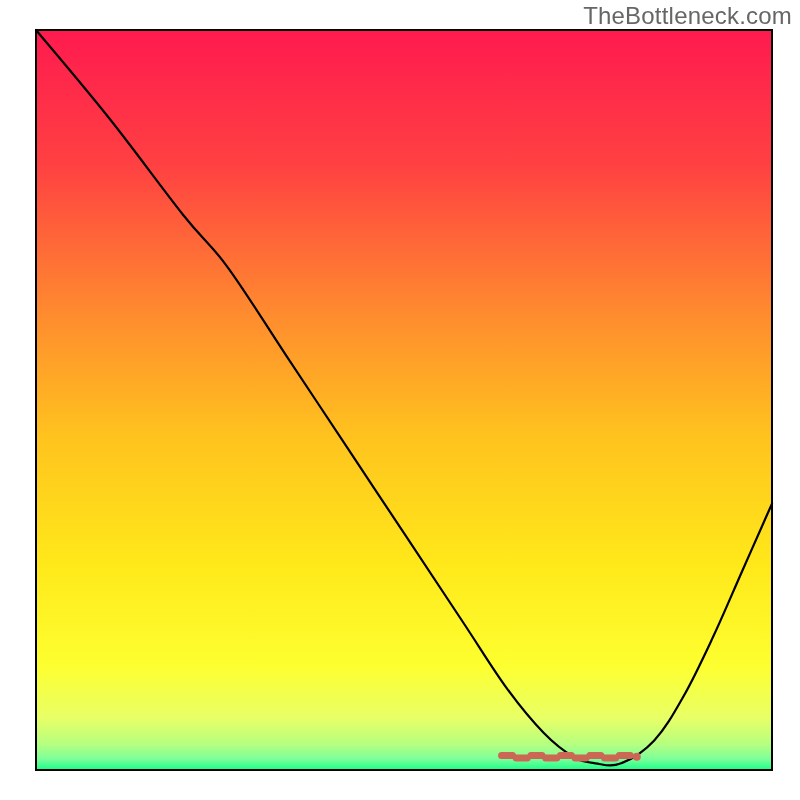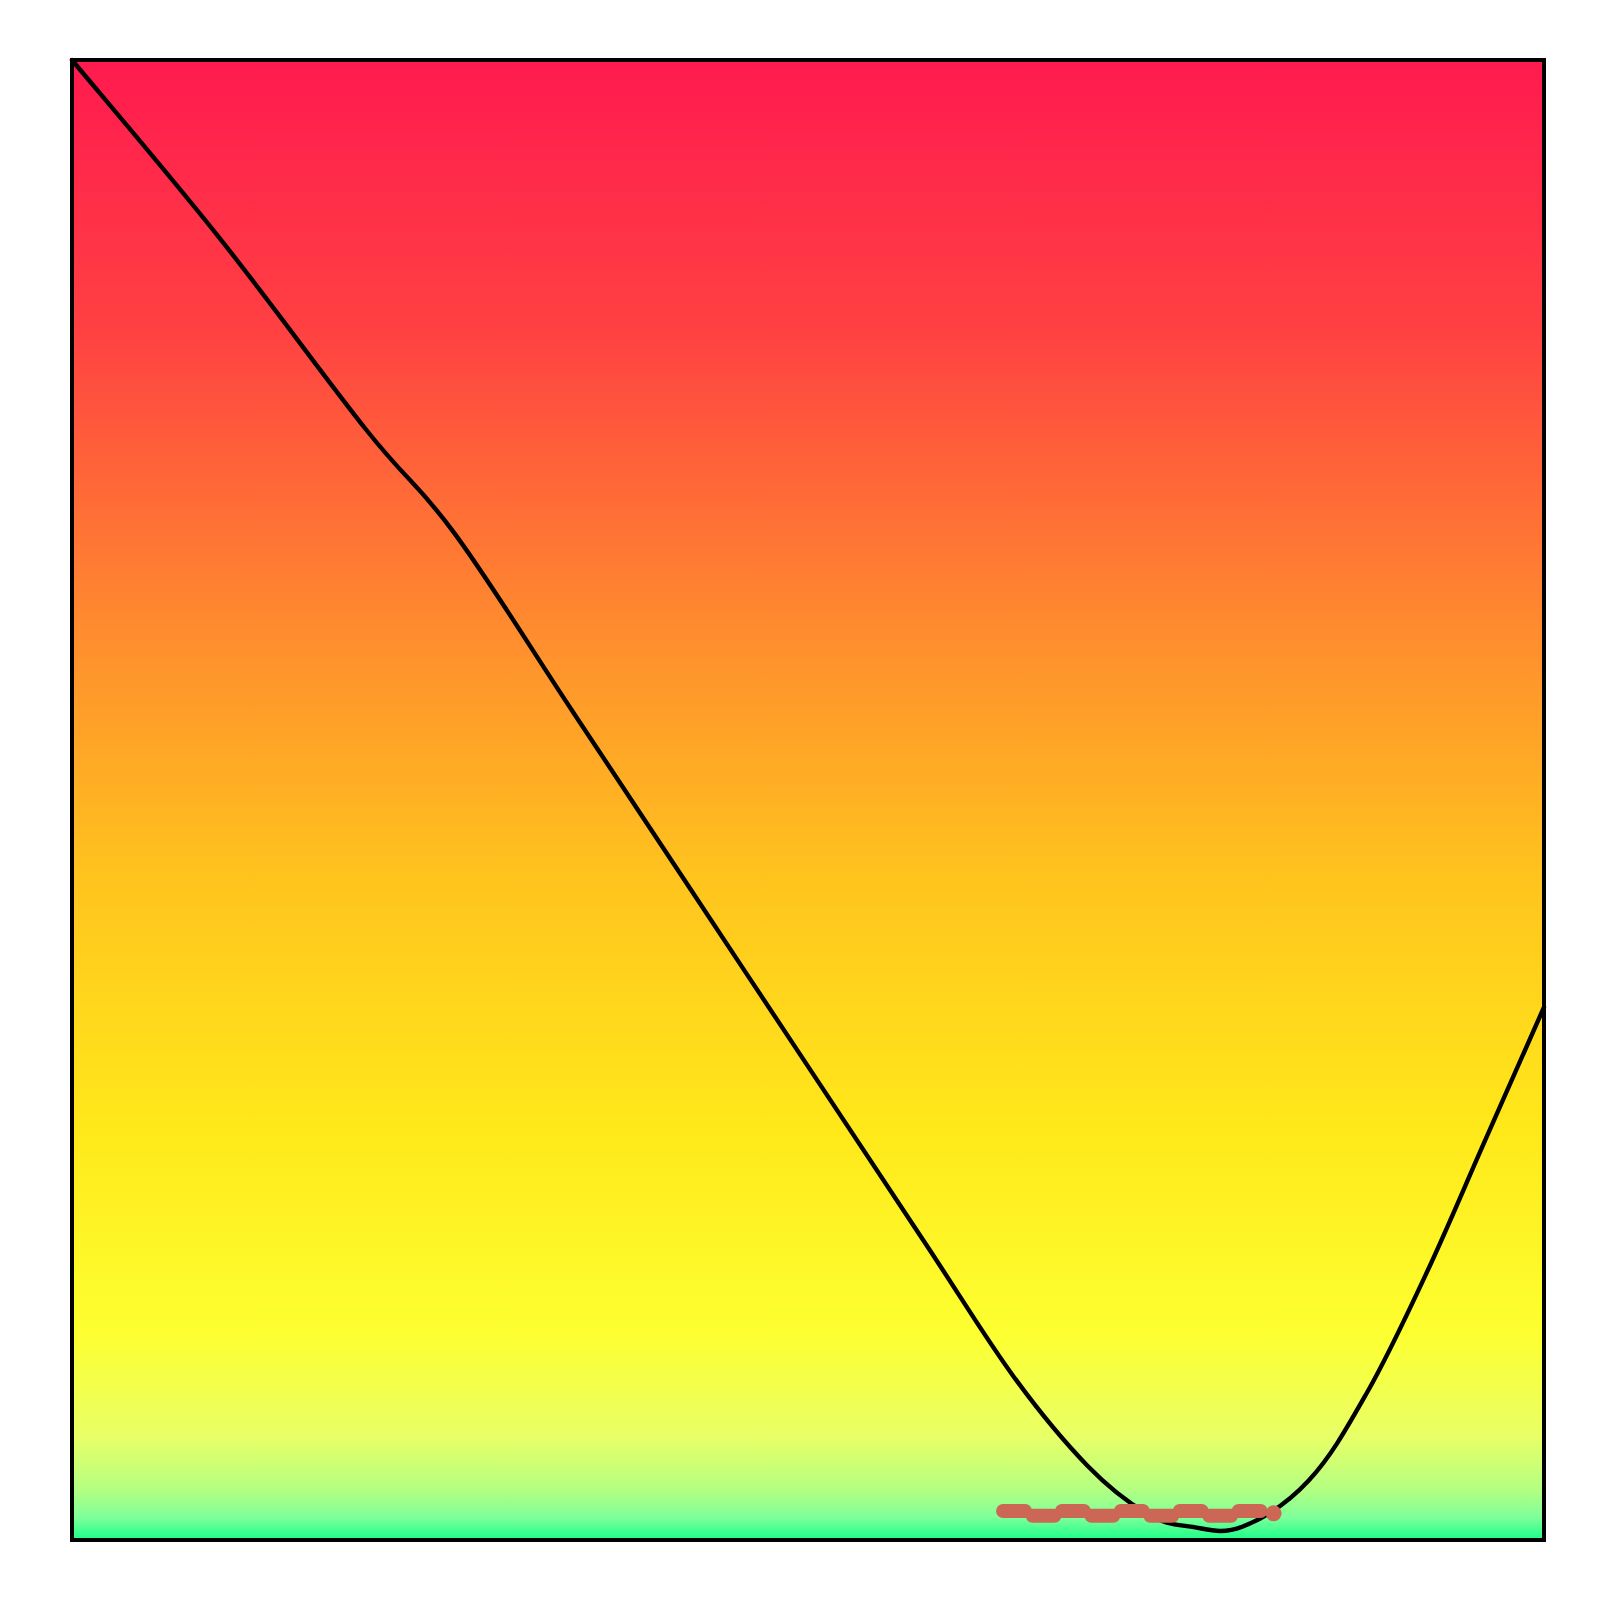--- a/index.html
+++ b/index.html
@@ -27,20 +27,21 @@
   svg.plot {
     position: absolute;
     top: 0;
     left: 0;
   }
 </style>
 </head>
 <body>
 
 <div class="container">
+  <div class="watermark">TheBottleneck.com</div>
 
   <svg class="plot" width="800" height="800" viewBox="0 0 800 800">
     <defs>
       <linearGradient id="bg-grad" x1="0" y1="0" x2="0" y2="1">
           <stop offset="0%" stop-color="#ff1a4f"></stop>
           <stop offset="18%" stop-color="#ff4042"></stop>
           <stop offset="38%" stop-color="#ff8a2f"></stop>
           <stop offset="55.00000000000001%" stop-color="#ffc31e"></stop>
           <stop offset="72%" stop-color="#ffe81a"></stop>
           <stop offset="86%" stop-color="#fdff30"></stop>

